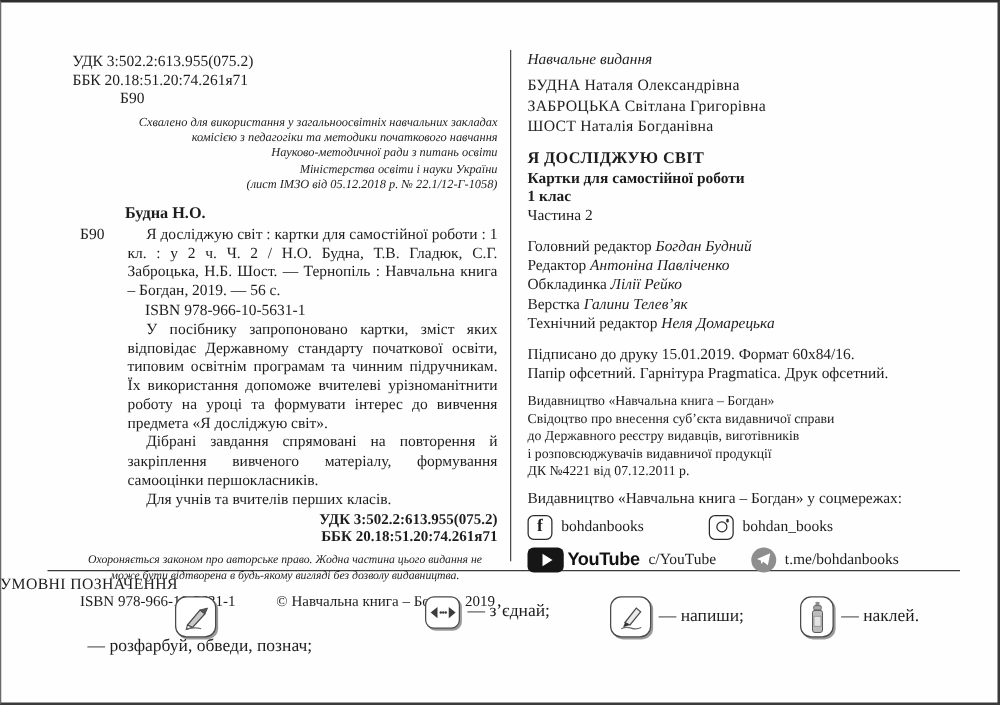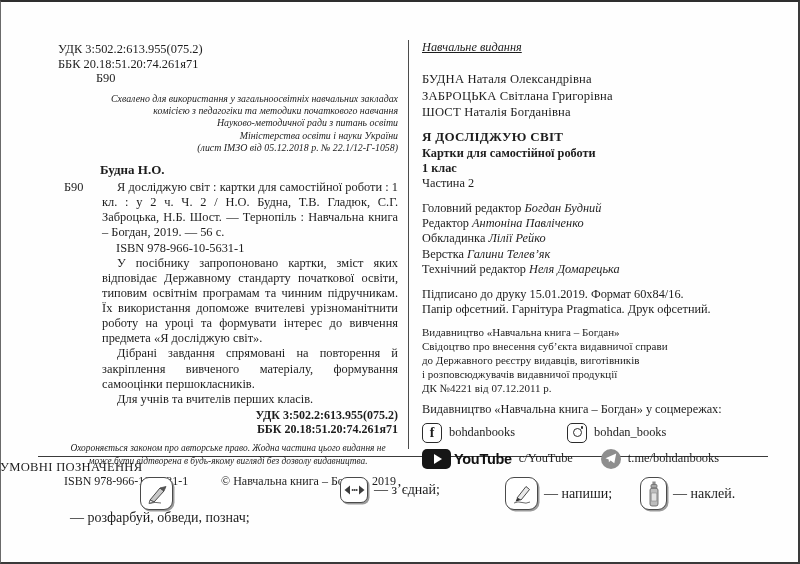--- a/index.html
+++ b/index.html
@@ -33,21 +33,21 @@
   .entry p, .annotation { text-align:justify; text-indent:15px; line-height:1.22; }
   .isbn-mid { margin-left:58px; margin-top:1px; }
   .annotation { margin-left:44px; }
   .no-justify { text-align:left; }
   .udk-bottom { text-align:right; font-weight:bold; font-size:12px; line-height:1.18; margin-top:1px; }
   .copyright-note { font-style:italic; font-size:9.4px; text-align:center; line-height:1.3; margin:6px 2px 0 2px; color:#222; }
   .isbn-row { display:flex; justify-content:space-between; font-size:12px; margin-top:7px; padding:0 2px 0 6px; }
 
   
   .col-right { position:absolute; left:422px; top:40px; width:352px; font-size:12.3px; line-height:1.25; }
-  .edition-type { font-style:italic; margin-bottom:16px;text-decoration:underline; }
+  .edition-type { font-style:italic; margin-bottom:5px; }
   .authors div { font-size:12.6px; line-height:1.3; letter-spacing:0.2px; }
   .title-block { margin-top:9px; }
   .book-title { font-weight:bold; font-size:13px; letter-spacing:0.3px; }
   .book-subtitle { font-weight:bold; }
   .book-grade { font-weight:bold; }
   .credits { margin-top:9px; }
   .credits .name { font-style:italic; }
   .print-info { margin-top:9px; }
   .publisher-info { margin-top:9px; font-size:11px; line-height:1.26; }
   .social-heading { margin-top:6px; }
@@ -72,21 +72,21 @@
   .legend-title { position:absolute; top:460px; left:0; width:675px; font-weight:normal; font-size:12.6px; letter-spacing:0.3px; }
   .legend-item { position:absolute; top:477px; display:flex; align-items:center; }
   .legend-box {
     width:33px; height:33px; border:1.4px solid #4a4a4a; border-radius:9px;
     background:#fff; box-shadow:1.5px 1.5px 0 #9b9b9b;
     display:flex; align-items:center; justify-content:center; flex:0 0 auto;
   }
   .legend-box.small { width:28px; height:26px; border-radius:7px; }
   .legend-box.narrow { width:27px; height:33px; }
   .legend-label { font-size:14px; margin-left:6px; white-space:nowrap; }
-  .li-1 { left:64px;flex-direction:column; } .li-2 { left:340px; } .li-3 { left:505px; } .li-4 { left:640px; }
+  .li-1 { left:64px;flex-direction:column; } .li-2 { left:340px; } .li-3 { left:488px; } .li-4 { left:640px; }
 </style>
 </head>
 <body>
 
 <div class="scan-frame"></div>
 <div class="v-divider"></div>
 <div class="h-rule"></div>
 
 <div class="col-left">
   <div class="udk-block">

